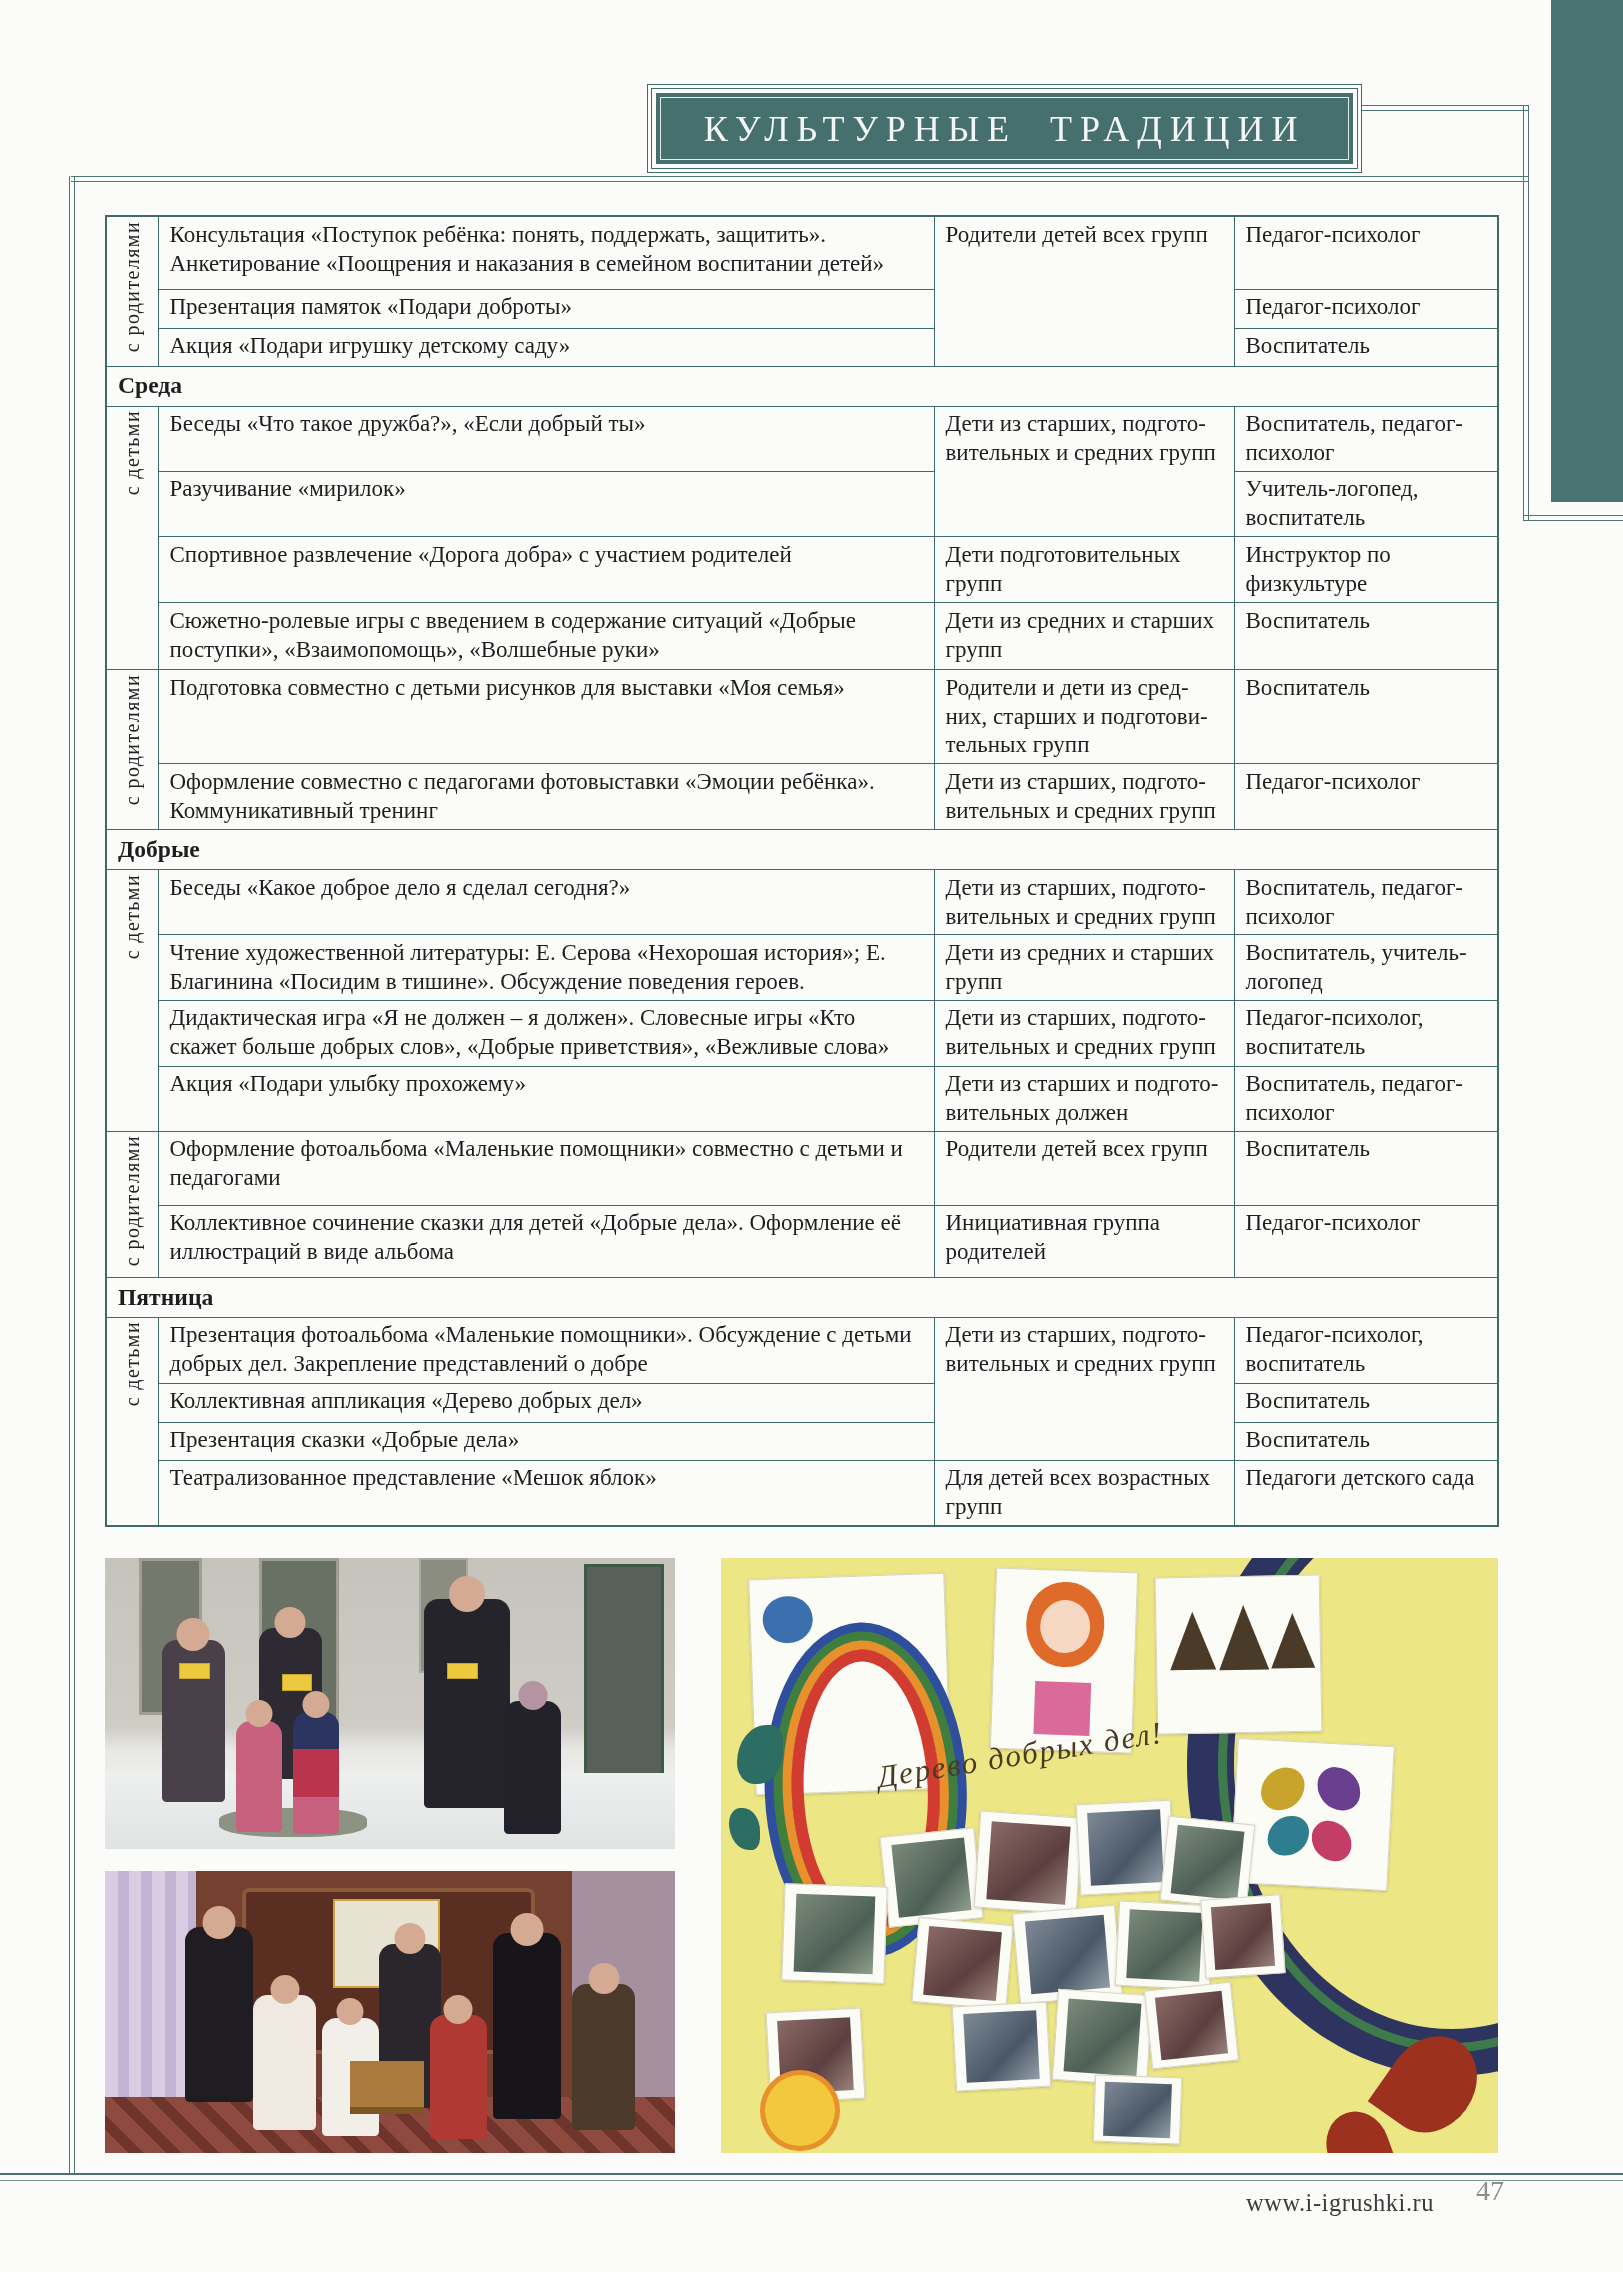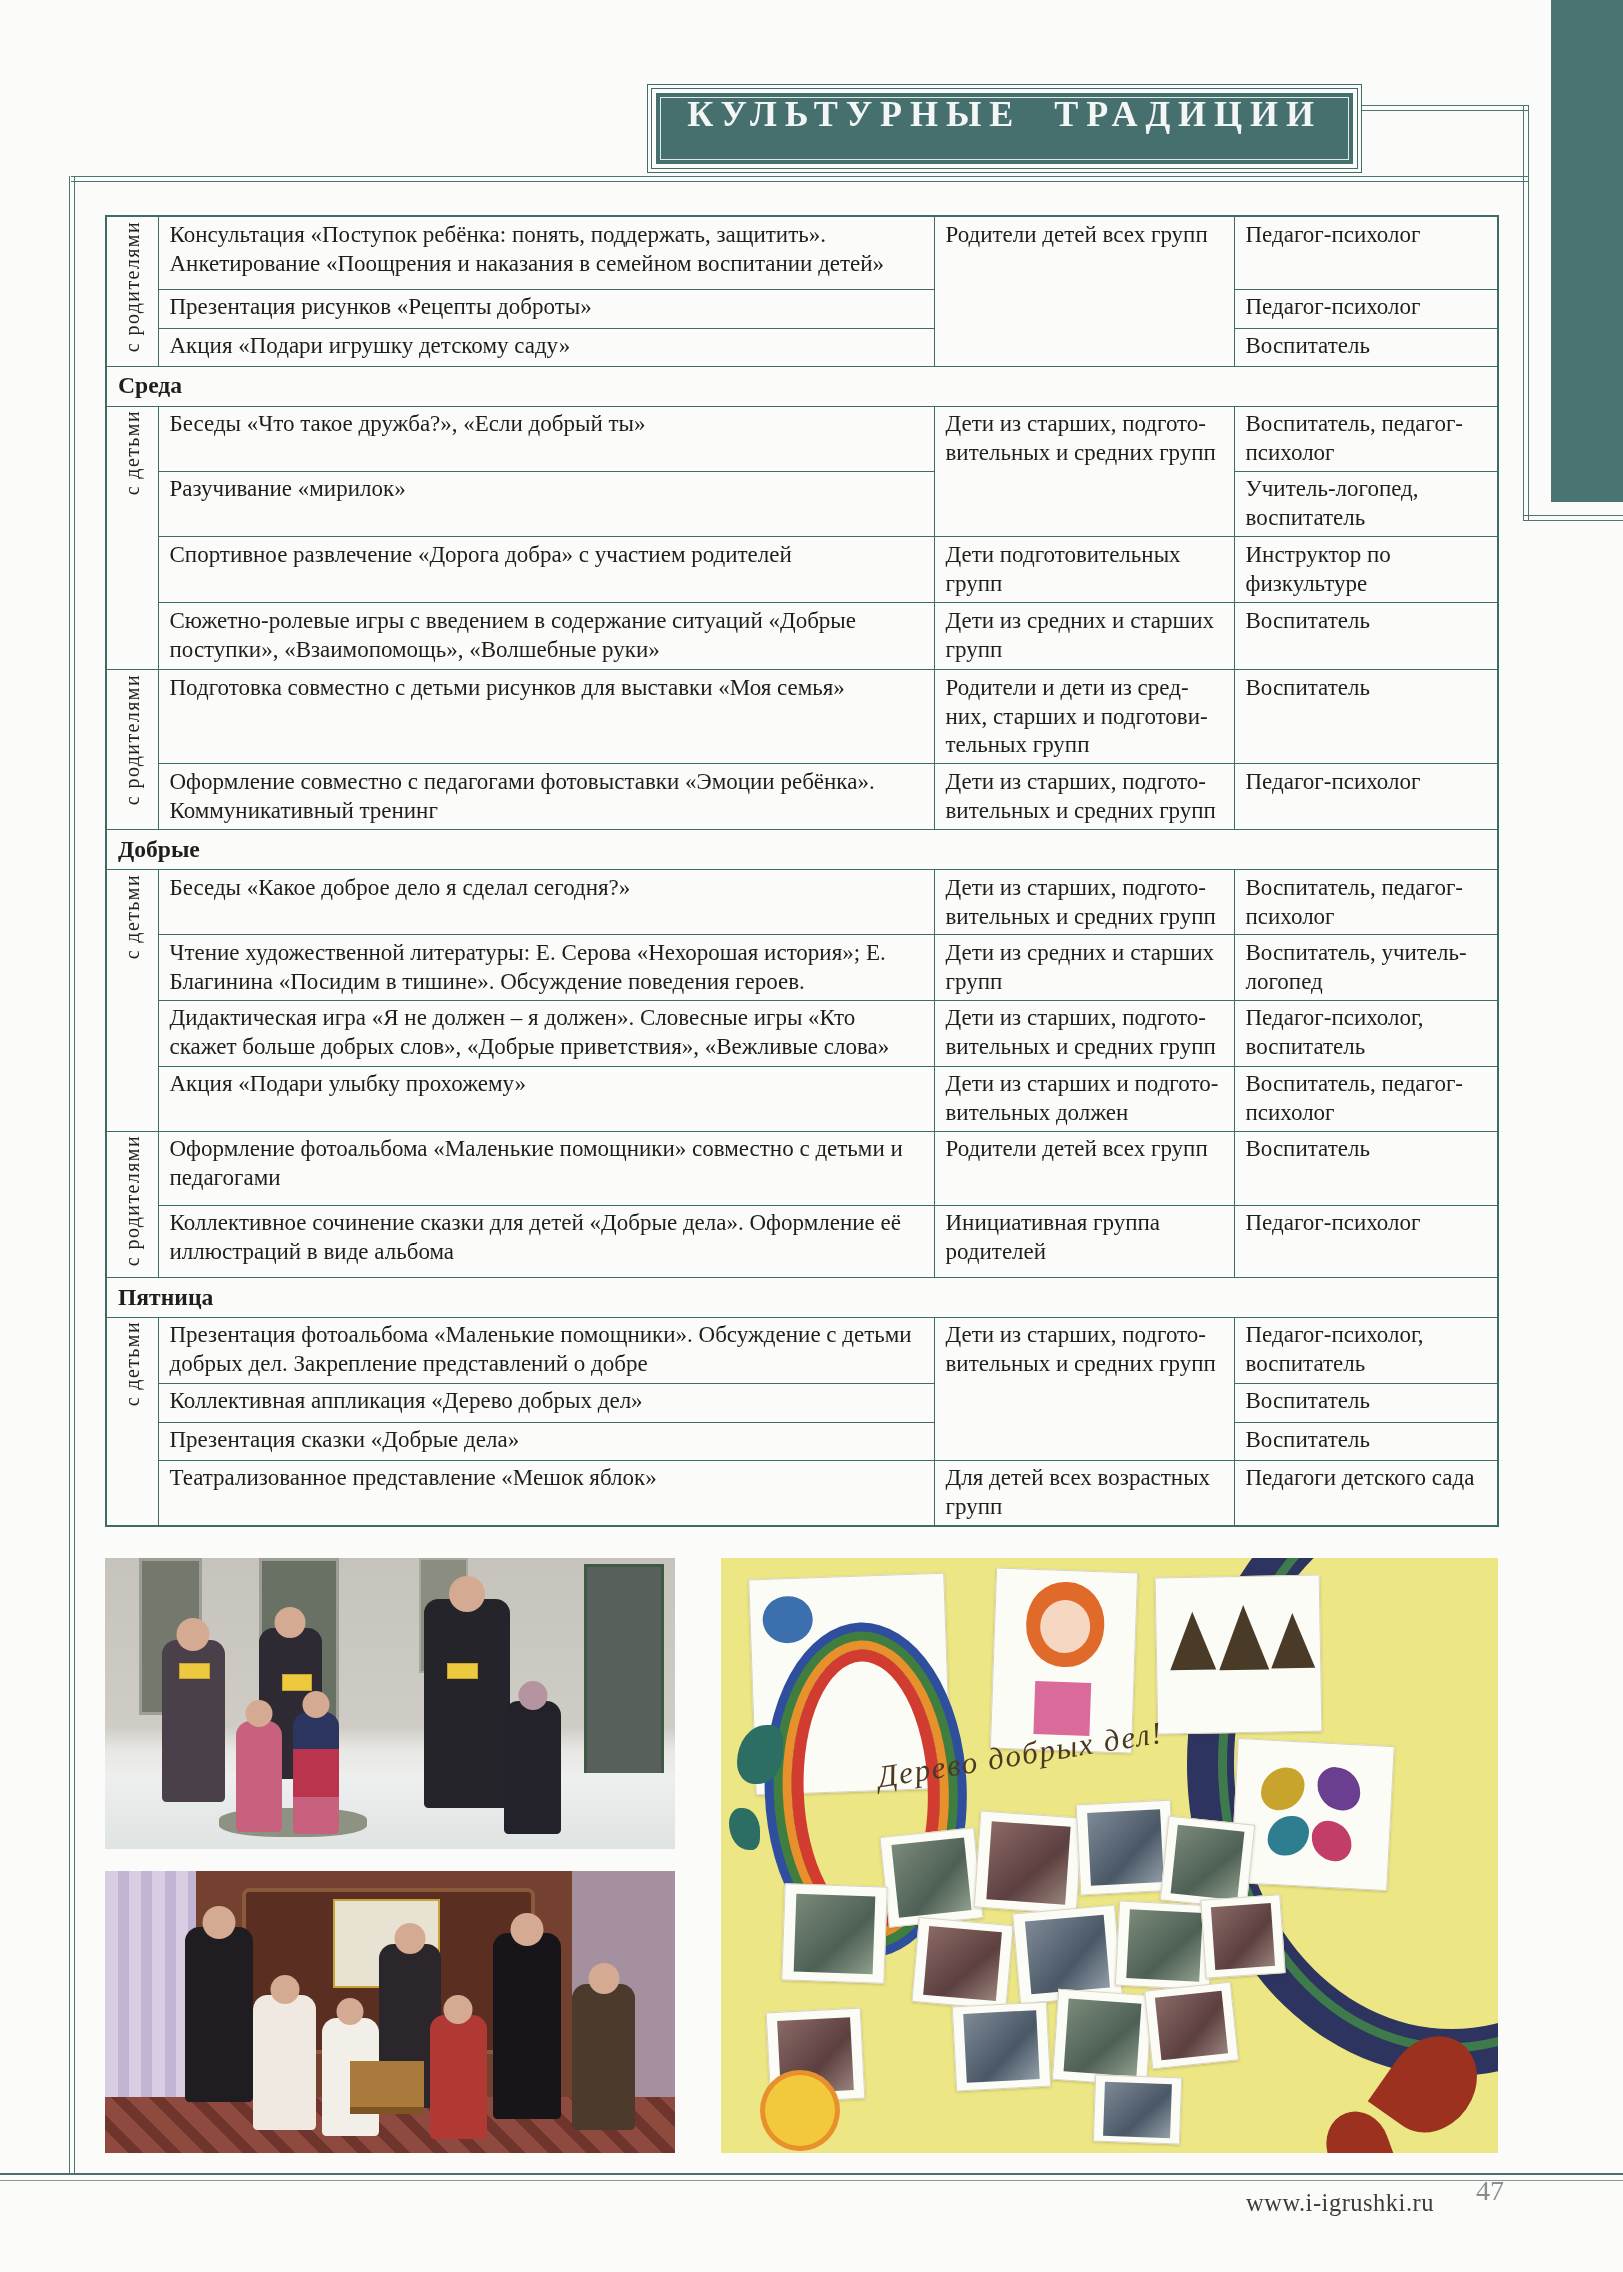--- a/index.html
+++ b/index.html
@@ -10,21 +10,21 @@
   .dline-h{position:absolute;height:3.6px;border-top:1.8px solid #4d7573;border-bottom:0.9px solid #4d7573;}
   .dline-v{position:absolute;width:3.6px;border-left:1.8px solid #4d7573;border-right:0.9px solid #4d7573;}
 
   
   .teal-bar{position:absolute;left:1551px;top:0;width:73px;height:502px;background:#4a7472;}
 
   
   .banner{position:absolute;left:647px;top:84px;width:715px;height:89px;background:#fbfbf9;
           border:1.8px solid #3f6b69;box-sizing:border-box;padding:2.7px;}
   .banner-b2{border:0.9px solid #3f6b69;height:100%;box-sizing:border-box;padding:4.5px;}
-  .banner-fill{position:relative;background:#45706e;height:100%;display:flex;justify-content:center;font-weight:bold;}
+  .banner-fill{position:relative;background:#45706e;height:100%;display:flex;align-items:center;justify-content:center;}
   .banner-fill::after{content:"";position:absolute;inset:3.6px;border:0.9px solid rgba(255,255,255,.85);pointer-events:none;}
   .banner-title{color:#f4f6f5;font-size:36px;letter-spacing:0.22em;word-spacing:0.45em;white-space:nowrap;}
 
   
   table.schedule{position:absolute;left:105px;top:215px;width:1391px;border-collapse:collapse;
                  table-layout:fixed;border:2.7px solid #3e6b69;}
   table.schedule td{border:1.8px solid #3e6b69;vertical-align:top;padding:3.6px 11px 2.7px;
                     font-size:23px;line-height:1.26;overflow:hidden;}
   td.lab{padding:3.6px 1.8px;text-align:center;vertical-align:middle;}
   td.lab span{writing-mode:vertical-rl;transform:rotate(180deg);display:inline-block;
@@ -80,21 +80,21 @@
         <col style="width:264px">
       </colgroup>
     <tbody>
       <tr style="height:73px">
         <td class="lab" rowspan="3"><span>с родителями</span></td>
         <td class="act">Консультация «Поступок ребёнка: понять, поддержать, защитить». Анкетирование «Поощрения и наказания в семейном воспитании детей»</td>
         <td class="par" rowspan="3">Родители детей всех групп</td>
         <td class="res">Педагог-психолог</td>
       </tr>
       <tr style="height:39px">
-        <td class="act">Презентация рисунков «Рецепты доброты»</td>
+        <td class="act">Презентация памяток «Подари доброты»</td>
         <td class="res">Педагог-психолог</td>
       </tr>
       <tr style="height:38px">
         <td class="act">Акция «Подари игрушку детскому саду»</td>
         <td class="res">Воспитатель</td>
       </tr>
 
       <tr class="day" style="height:40px">
         <td colspan="4">Среда</td>
       </tr>

